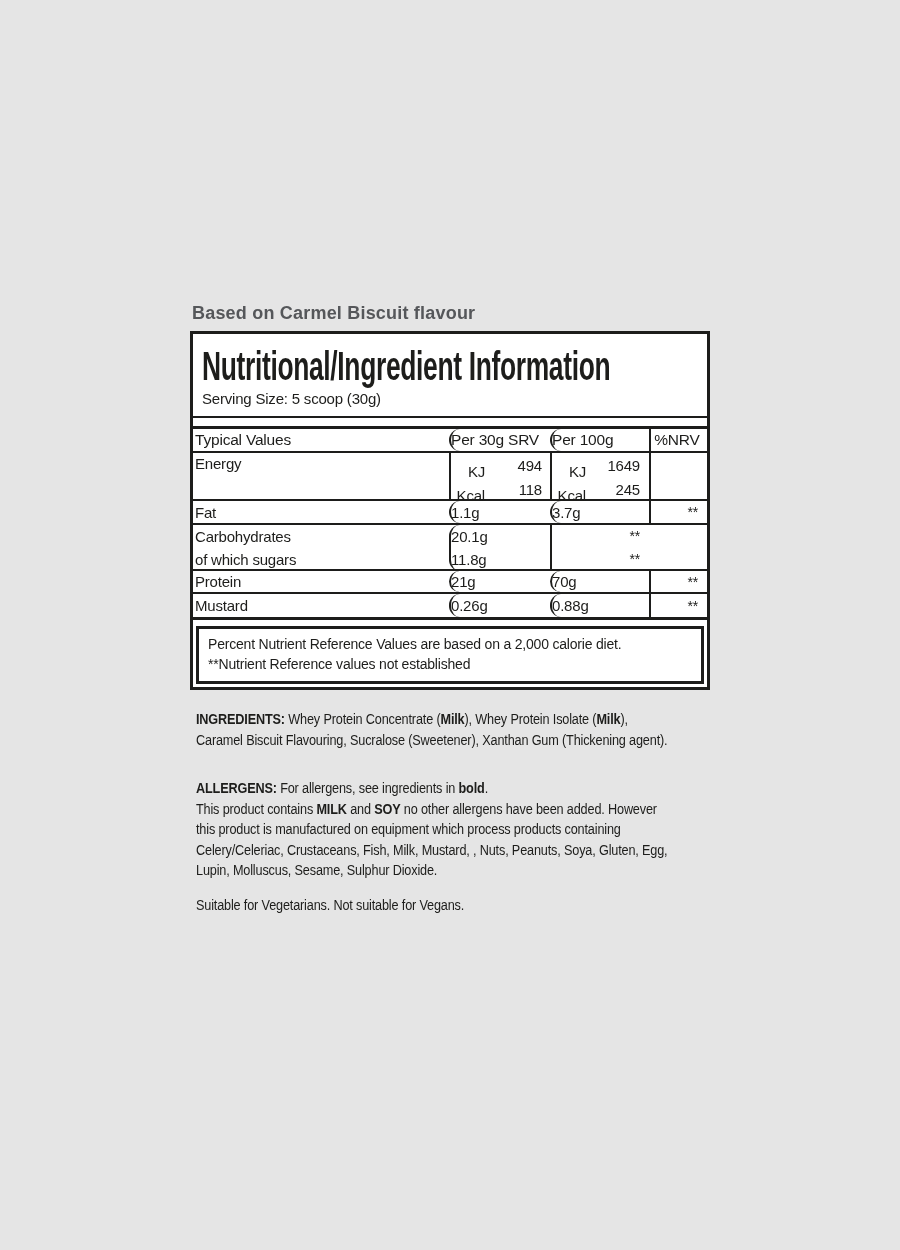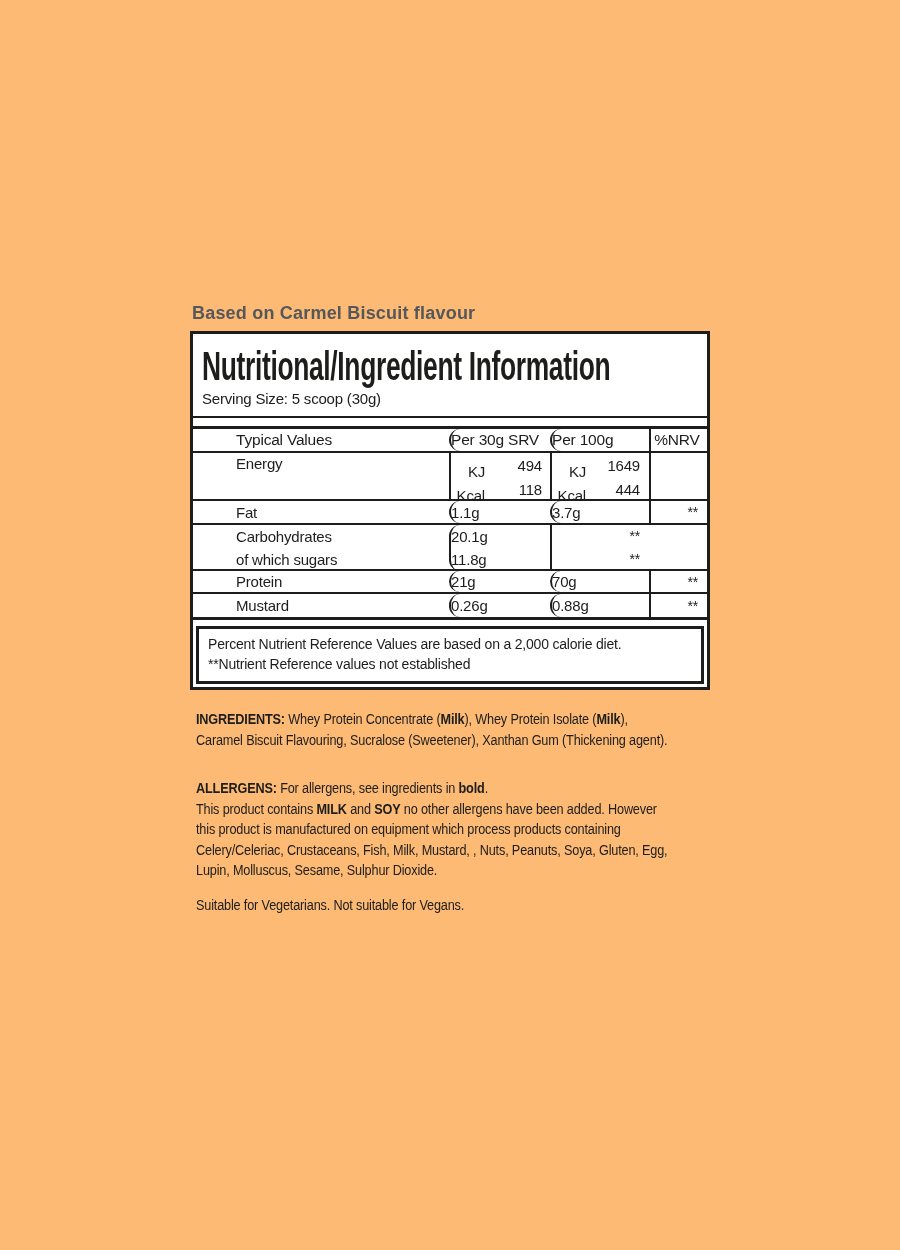--- a/index.html
+++ b/index.html
@@ -1,21 +1,21 @@
 <!DOCTYPE html>
 <html><head>
 <meta charset="utf-8">
 <style>
   * { margin: 0; padding: 0; box-sizing: border-box; }
   html, body { background: #ffffff; }
   .canvas {
     position: relative;
     width: 900px;
     height: 1250px;
-    background: #fdba74;
+    background: #e5e5e5;
     font-family: "Liberation Sans", sans-serif;
     color: #1d1d1b;
     overflow: hidden;
   }
 
   .flavour-note {
     position: absolute;
     left: 192px;
     top: 303px;
     font-size: 18px;
@@ -63,21 +63,21 @@
     letter-spacing: -0.2px;
   }
   .nrow {
     display: grid;
     grid-template-columns: 256px 101px 99px 1fr;
     border-bottom: 2px solid #1d1d1b;
   }
   .nrow:last-child { border-bottom: none; }
   .cell { display: flex; flex-direction: column; justify-content: center; }
   .c2, .c3, .c4 { border-left: 2px solid #1d1d1b; }
-  .c1 { padding-left: 19px; margin-left: 24px; }
+  .c1 { padding-left: 2px; }
   .val { text-align: left; padding-right: 8px; border-radius: 11px; }
   .c4 { text-align: right; padding-right: 9px; font-size: 14px; }
   .c4.hdr { text-align: center; padding-right: 4px; font-size: 15px; }
   .h24 { height: 24px; }
   .row-header .cell { font-size: 15.5px; }
 
   .uline { display: flex; align-items: center; height: 24px; }
   .uline .unit { width: 34px; text-align: right; padding-left: 4px; white-space: nowrap; margin-top: 12px; }
   .uline .uval { flex: 1; text-align: right; padding-right: 8px; }
   .c3 .uline .uval { padding-right: 9px; }
@@ -147,21 +147,21 @@
             <span class="uval">118</span>
           </div>
         </div>
         <div class="cell c3">
           <div class="uline">
             <span class="unit">KJ</span>
             <span class="uval">1649</span>
           </div>
           <div class="uline">
             <span class="unit">Kcal</span>
-            <span class="uval">444</span>
+            <span class="uval">245</span>
           </div>
         </div>
         <div class="cell c4"></div>
       </div>
 
       <div class="nrow" style="height:24px">
         <div class="cell c1">Fat</div>
         <div class="cell c2 val">1.1g</div>
         <div class="cell c3 val">3.7g</div>
         <div class="cell c4">**</div>

